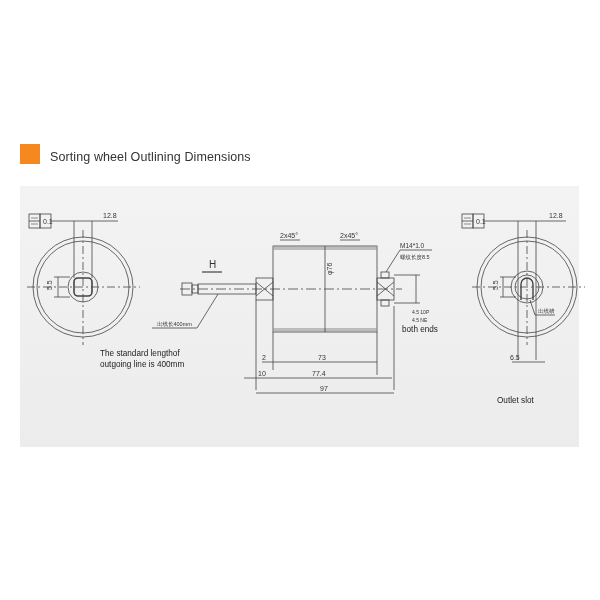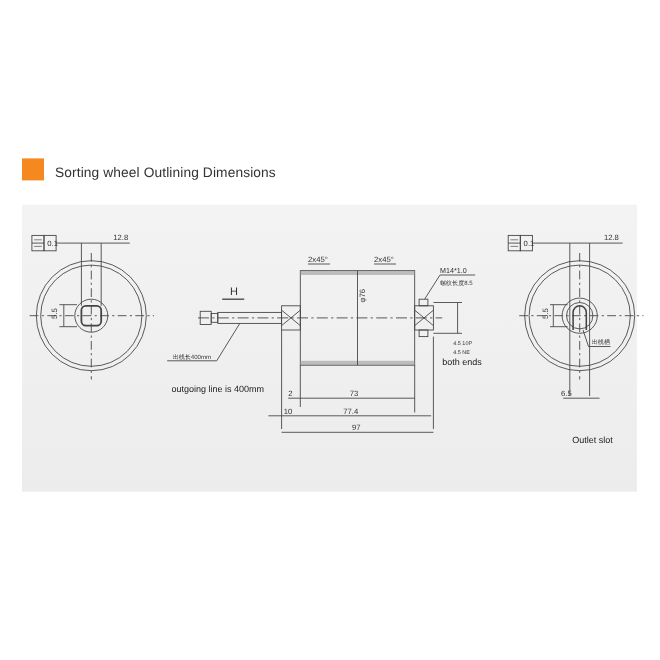--- a/index.html
+++ b/index.html
@@ -9,21 +9,21 @@
   }
   .header { position: absolute; left: 20px; top: 144px; height: 20px; display: flex; align-items: flex-end; }
   .header .swatch { width: 20px; height: 20px; background: #f5891f; margin-right: 10px; }
   .header .title { font-size: 12.5px; color: #333; letter-spacing: 0.1px; }
   .panel {
     position: absolute; left: 20px; top: 186px; width: 559px; height: 261px;
     background: linear-gradient(180deg, #f3f3f3 0%, #ececec 100%);
   }
   svg.drawing { position: absolute; left: 0; top: 0; width: 600px; height: 600px; }
   svg text { font-family: "Liberation Sans", sans-serif; fill: #333; }
-  .lbl { position: absolute; font-size: 8.2px; color: #222; text-align: right; line-height: 11px; }
+  .lbl { position: absolute; font-size: 8.2px; color: #222; text-align: left; line-height: 11px; }
 </style>
 </head>
 <body>
 
 <div class="header">
   <div class="swatch"></div>
   <div class="title">Sorting wheel Outlining Dimensions</div>
 </div>
 
 <div class="panel"></div>
@@ -147,15 +147,16 @@
     <text x="476" y="224">0.1</text>
     <text x="549" y="218">12.8</text>
     <text x="498" y="290" transform="rotate(-90 498 290)">5.5</text>
     <text x="538" y="313" font-size="5.5">出线槽</text>
     <text x="510" y="360">6.5</text>
   </g>
 </svg>
 
 <div class="lbl" style="left:402px; top:324px;">both ends</div>
 <div class="lbl" style="left:100px; top:348px; width:140px;">
+  <div>The standard lengthof</div>
   <div>outgoing line is 400mm</div>
 </div>
 <div class="lbl" style="left:497px; top:395px; width:60px;">Outlet slot</div>
 
 </body></html>

